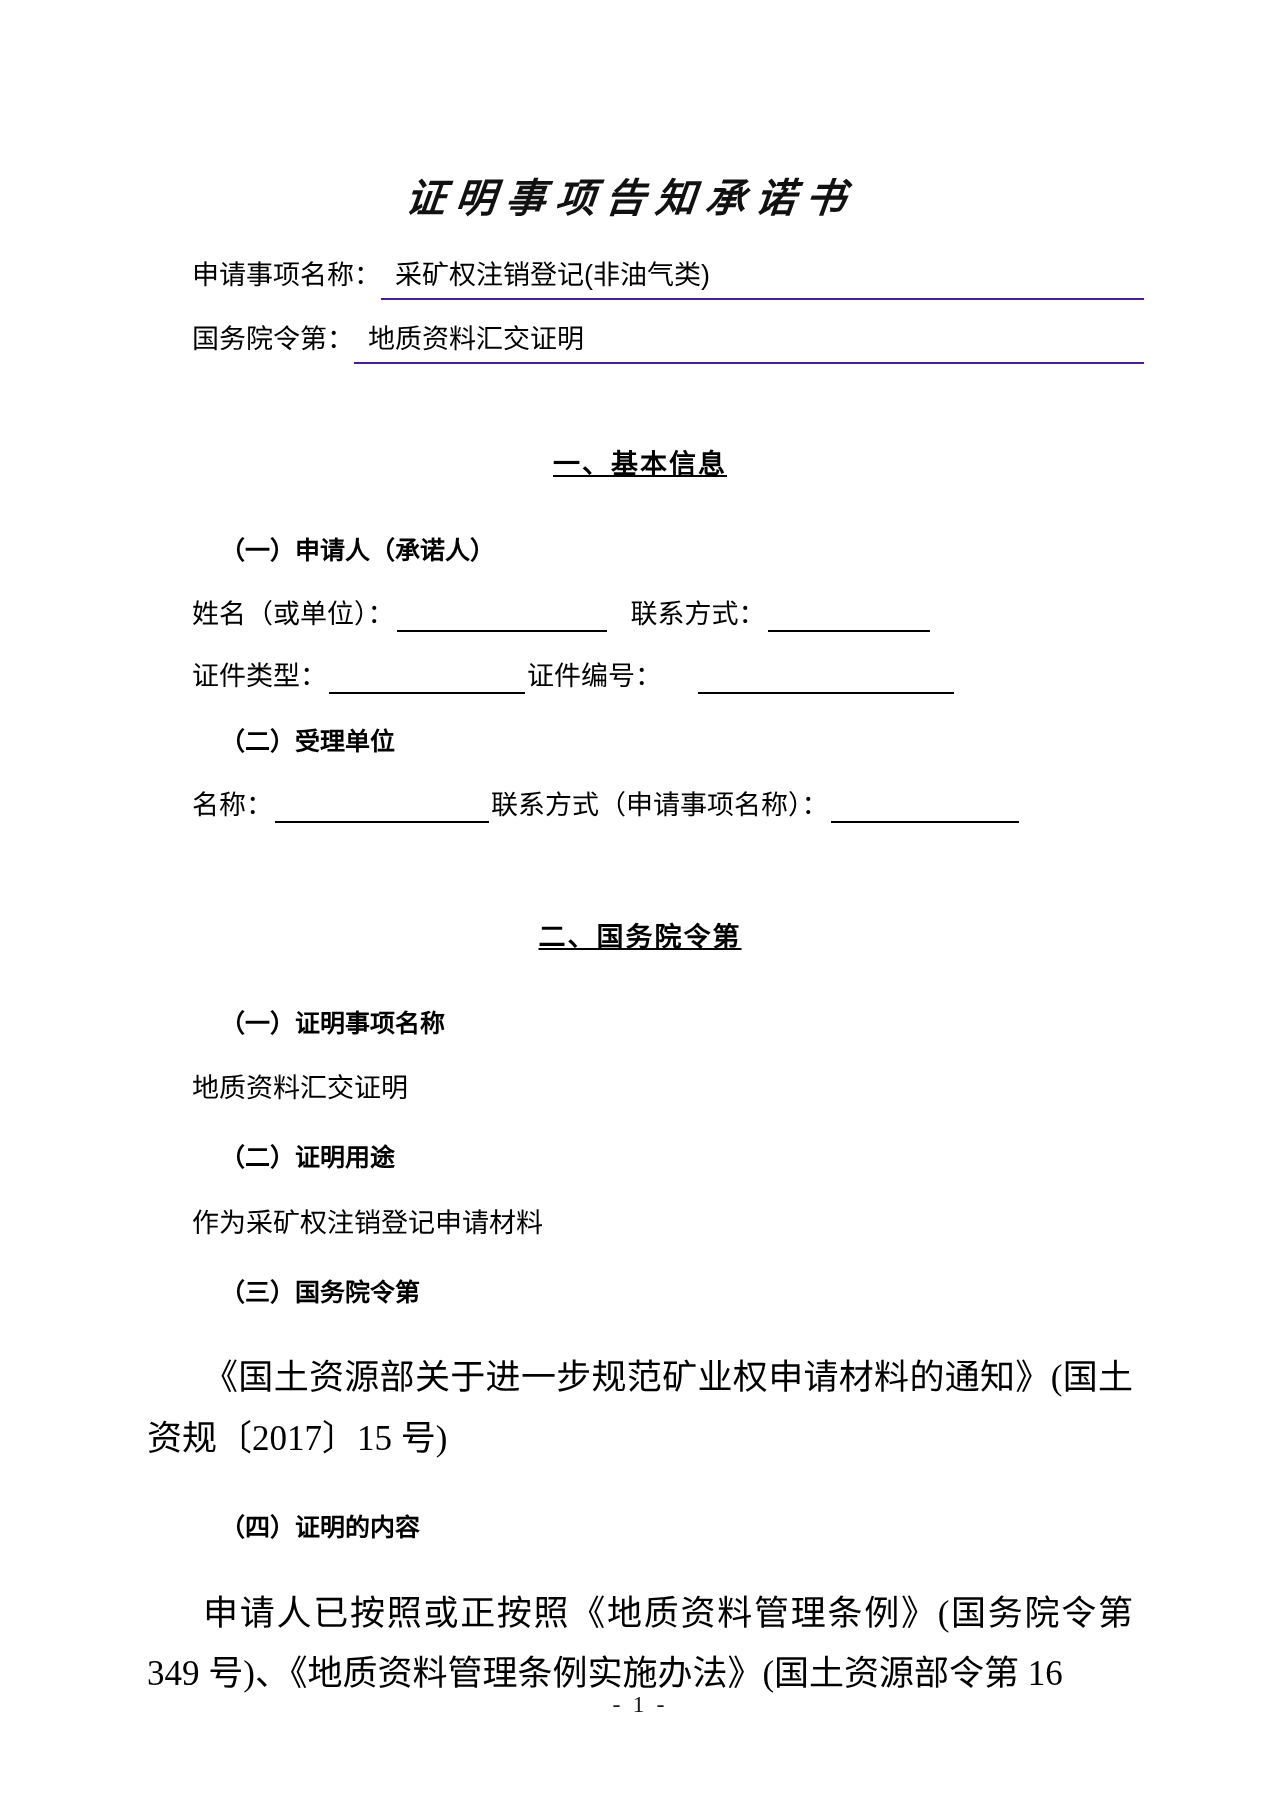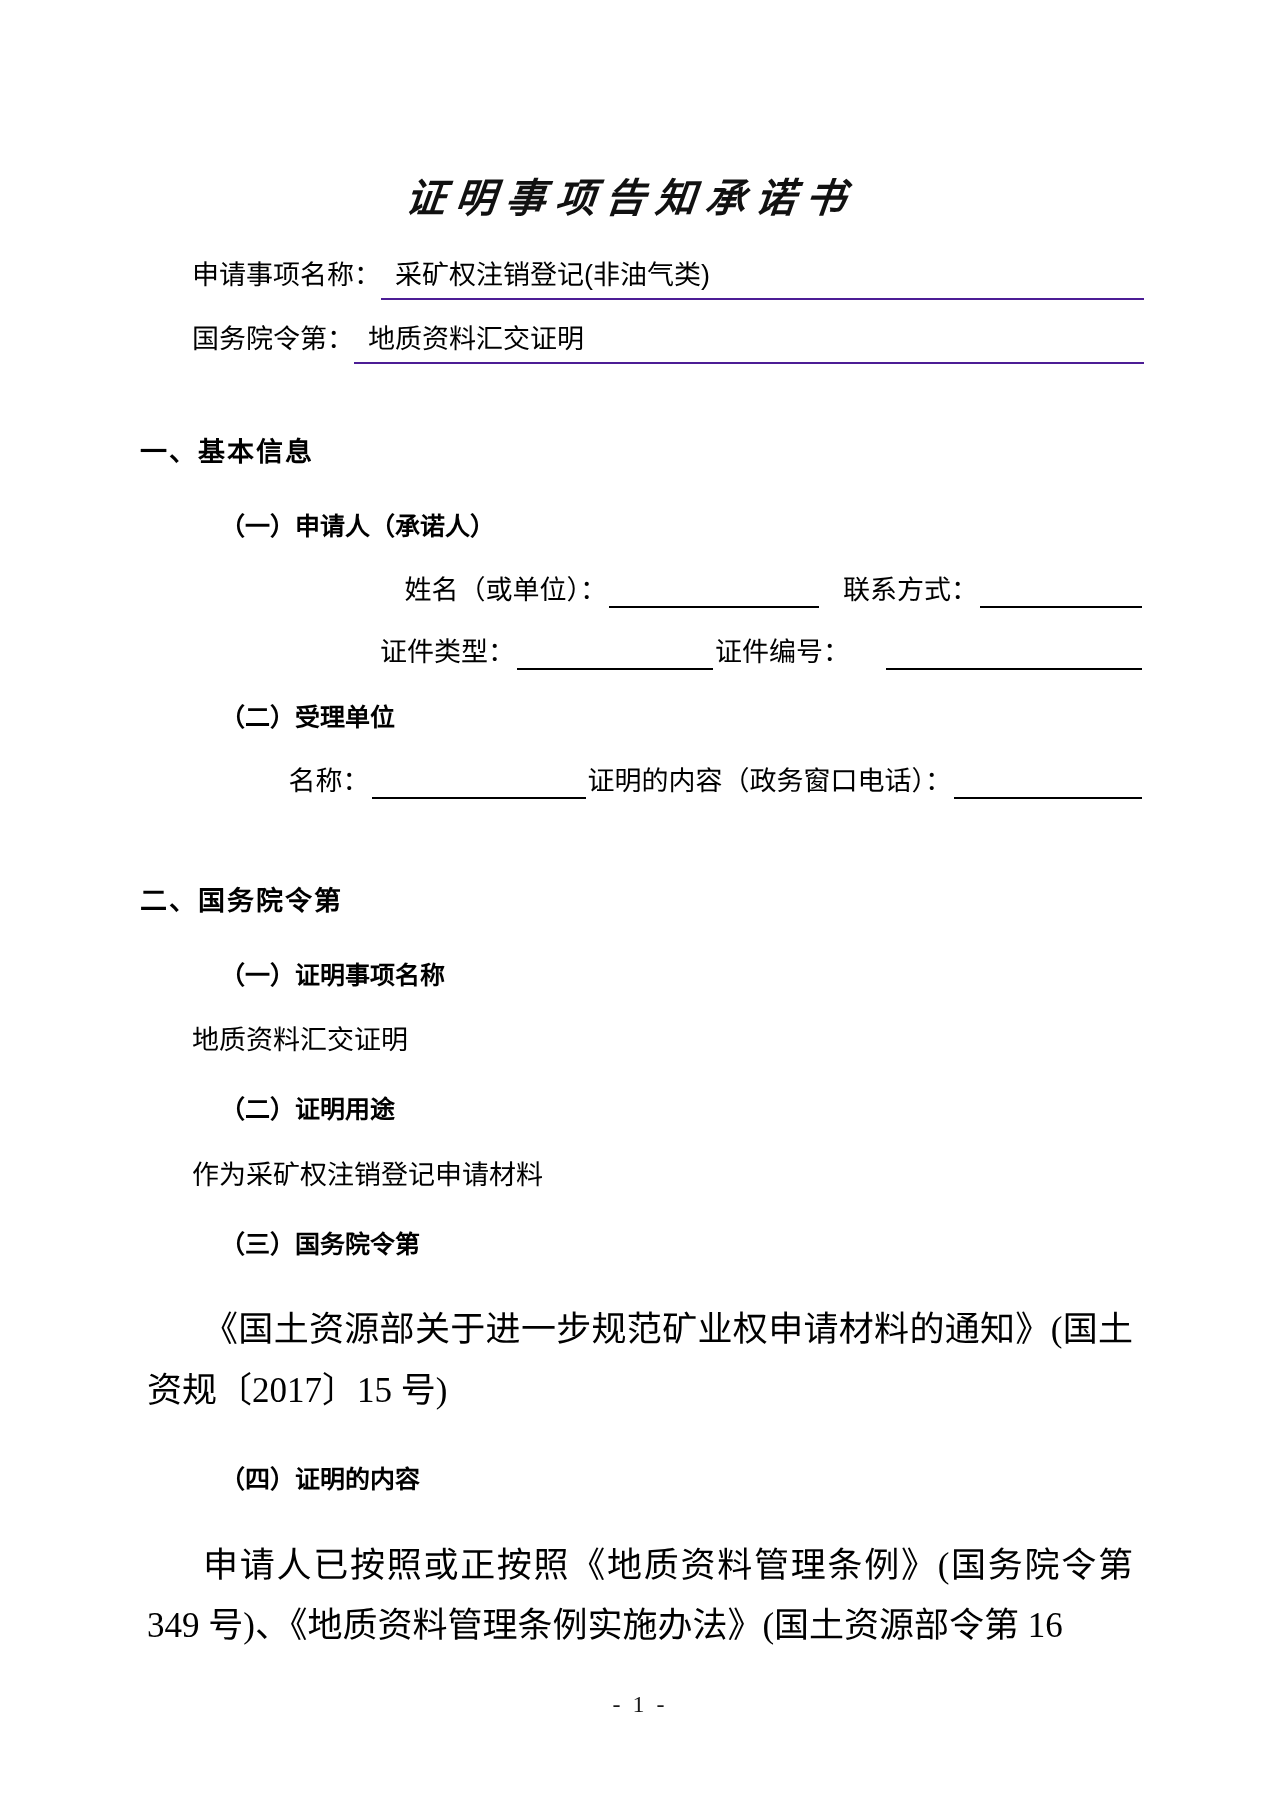--- a/index.html
+++ b/index.html
@@ -66,26 +66,27 @@
   .topfield .tf-value {
     flex: 1 1 auto;
     border-bottom: 2px solid #4c1d95;
     padding: 0 0 4px 14px;
     white-space: nowrap;
     min-height: 32px;
   }
 
   
   .section-head {
-    text-align: left;
+    text-align: center;
     font-size: 27px;
     letter-spacing: 2px;
-    margin: 4px;
+    margin: 16px;
     padding-top: 62px;
     padding-bottom: 6px;
+    text-decoration: underline;
   }
 
   
   .sub-head {
     font-size: 25px;
     margin: 0;
     padding-left: 84px;
     padding-top: 28px;
     line-height: 1.55;
   }
@@ -113,21 +114,20 @@
 
   
   .blankrow {
     display: flex;
     align-items: flex-end;
     font-size: 27px;
     line-height: 1.0;
     padding-left: 56px;
     padding-top: 30px;
     white-space: nowrap;
-    justify-content: flex-end;
   }
   .blankrow .lbl { padding-bottom: 4px; }
   .blankrow .rule {
     border-bottom: 2px solid #000;
     height: 30px;
     margin: 0 2px;
   }
   .rule-w1 { width: 210px; }
   .rule-w2 { width: 162px; }
   .rule-w3 { width: 196px; }
@@ -186,21 +186,21 @@
       <span class="lbl">证件编号：</span>
       <span class="gap-md"></span>
       <span class="rule rule-w4"></span>
     </div>
 
     <h3 class="sub-head">（二）受理单位</h3>
 
     <div class="blankrow">
       <span class="lbl">名称：</span>
       <span class="rule rule-w5"></span>
-      <span class="lbl">证明的内容（政务窗口电话）：</span>
+      <span class="lbl">联系方式（申请事项名称）：</span>
       <span class="rule rule-w6"></span>
     </div>
 
     <h2 class="section-head" style="padding-top:76px;">二、国务院令第</h2>
 
     <h3 class="sub-head">（一）证明事项名称</h3>
     <p class="body-line">地质资料汇交证明</p>
 
     <h3 class="sub-head">（二）证明用途</h3>
     <p class="body-line">作为采矿权注销登记申请材料</p>

